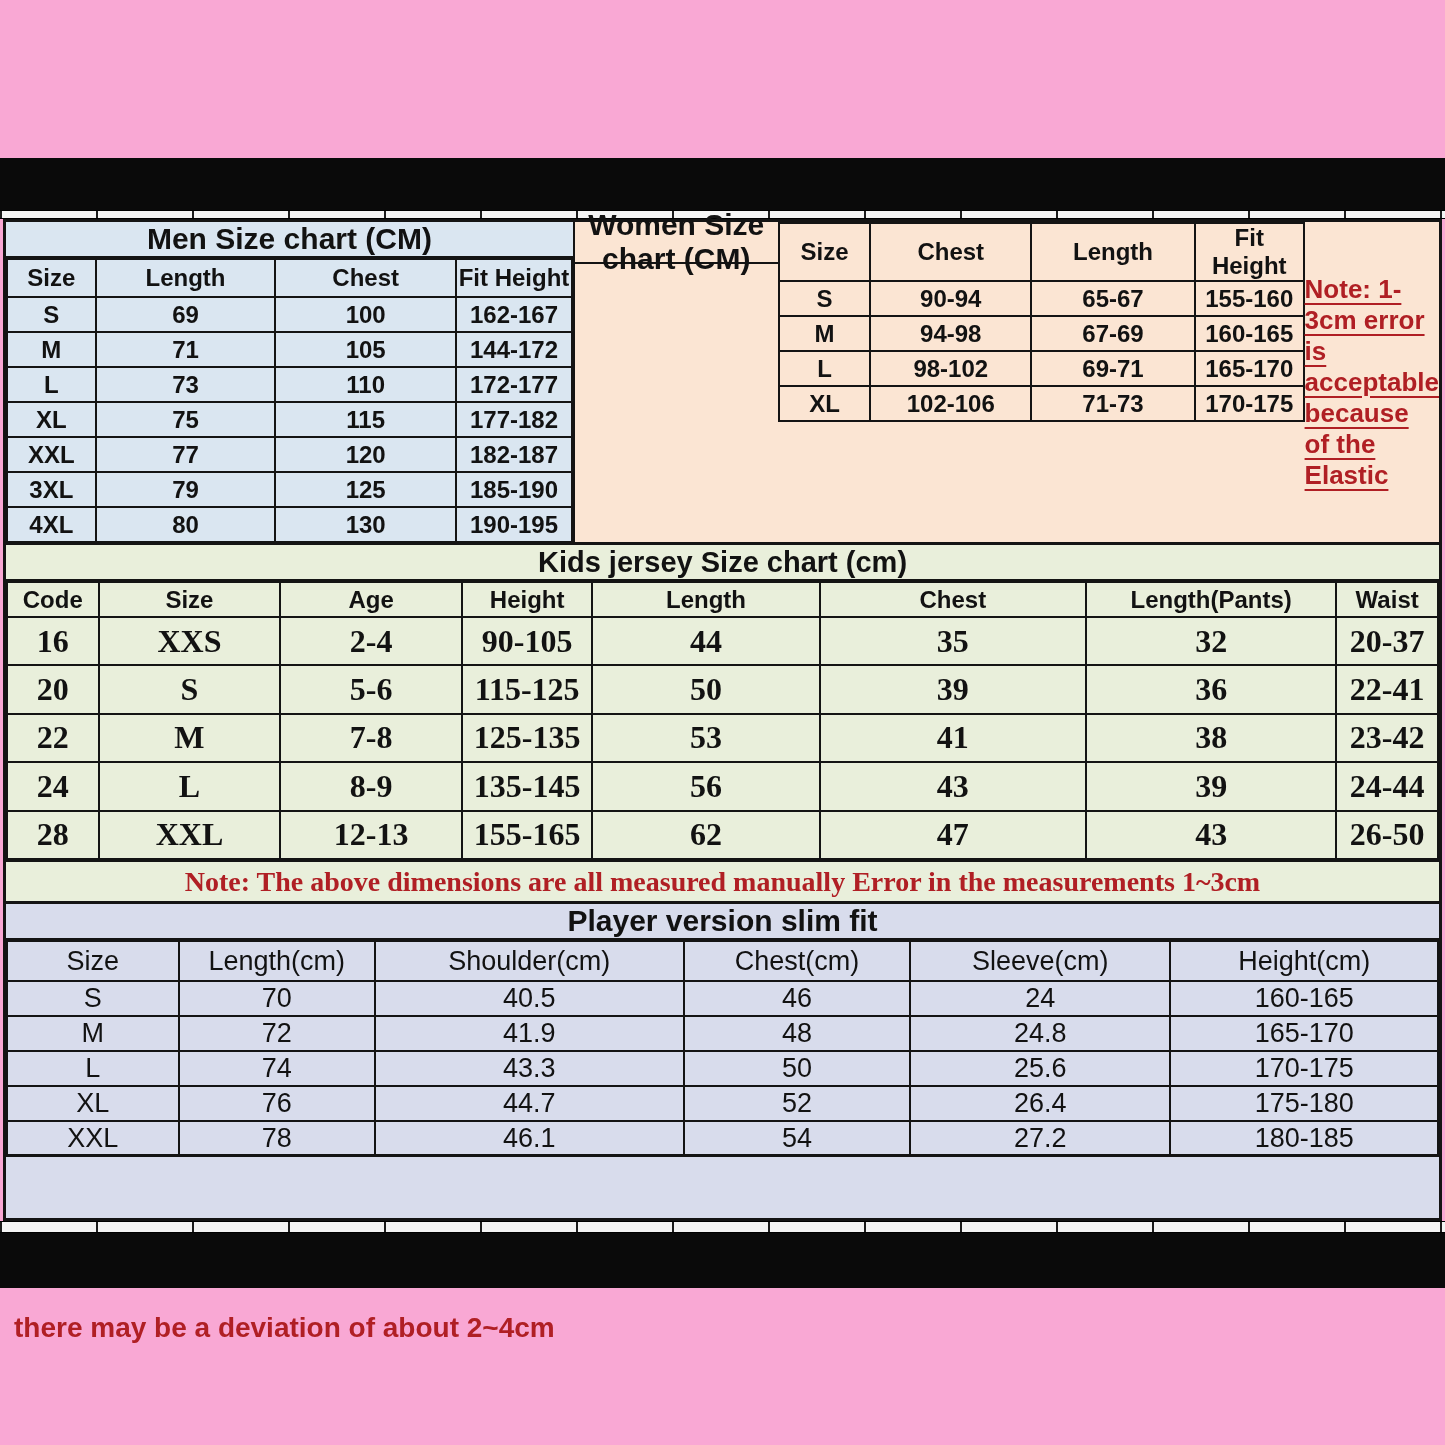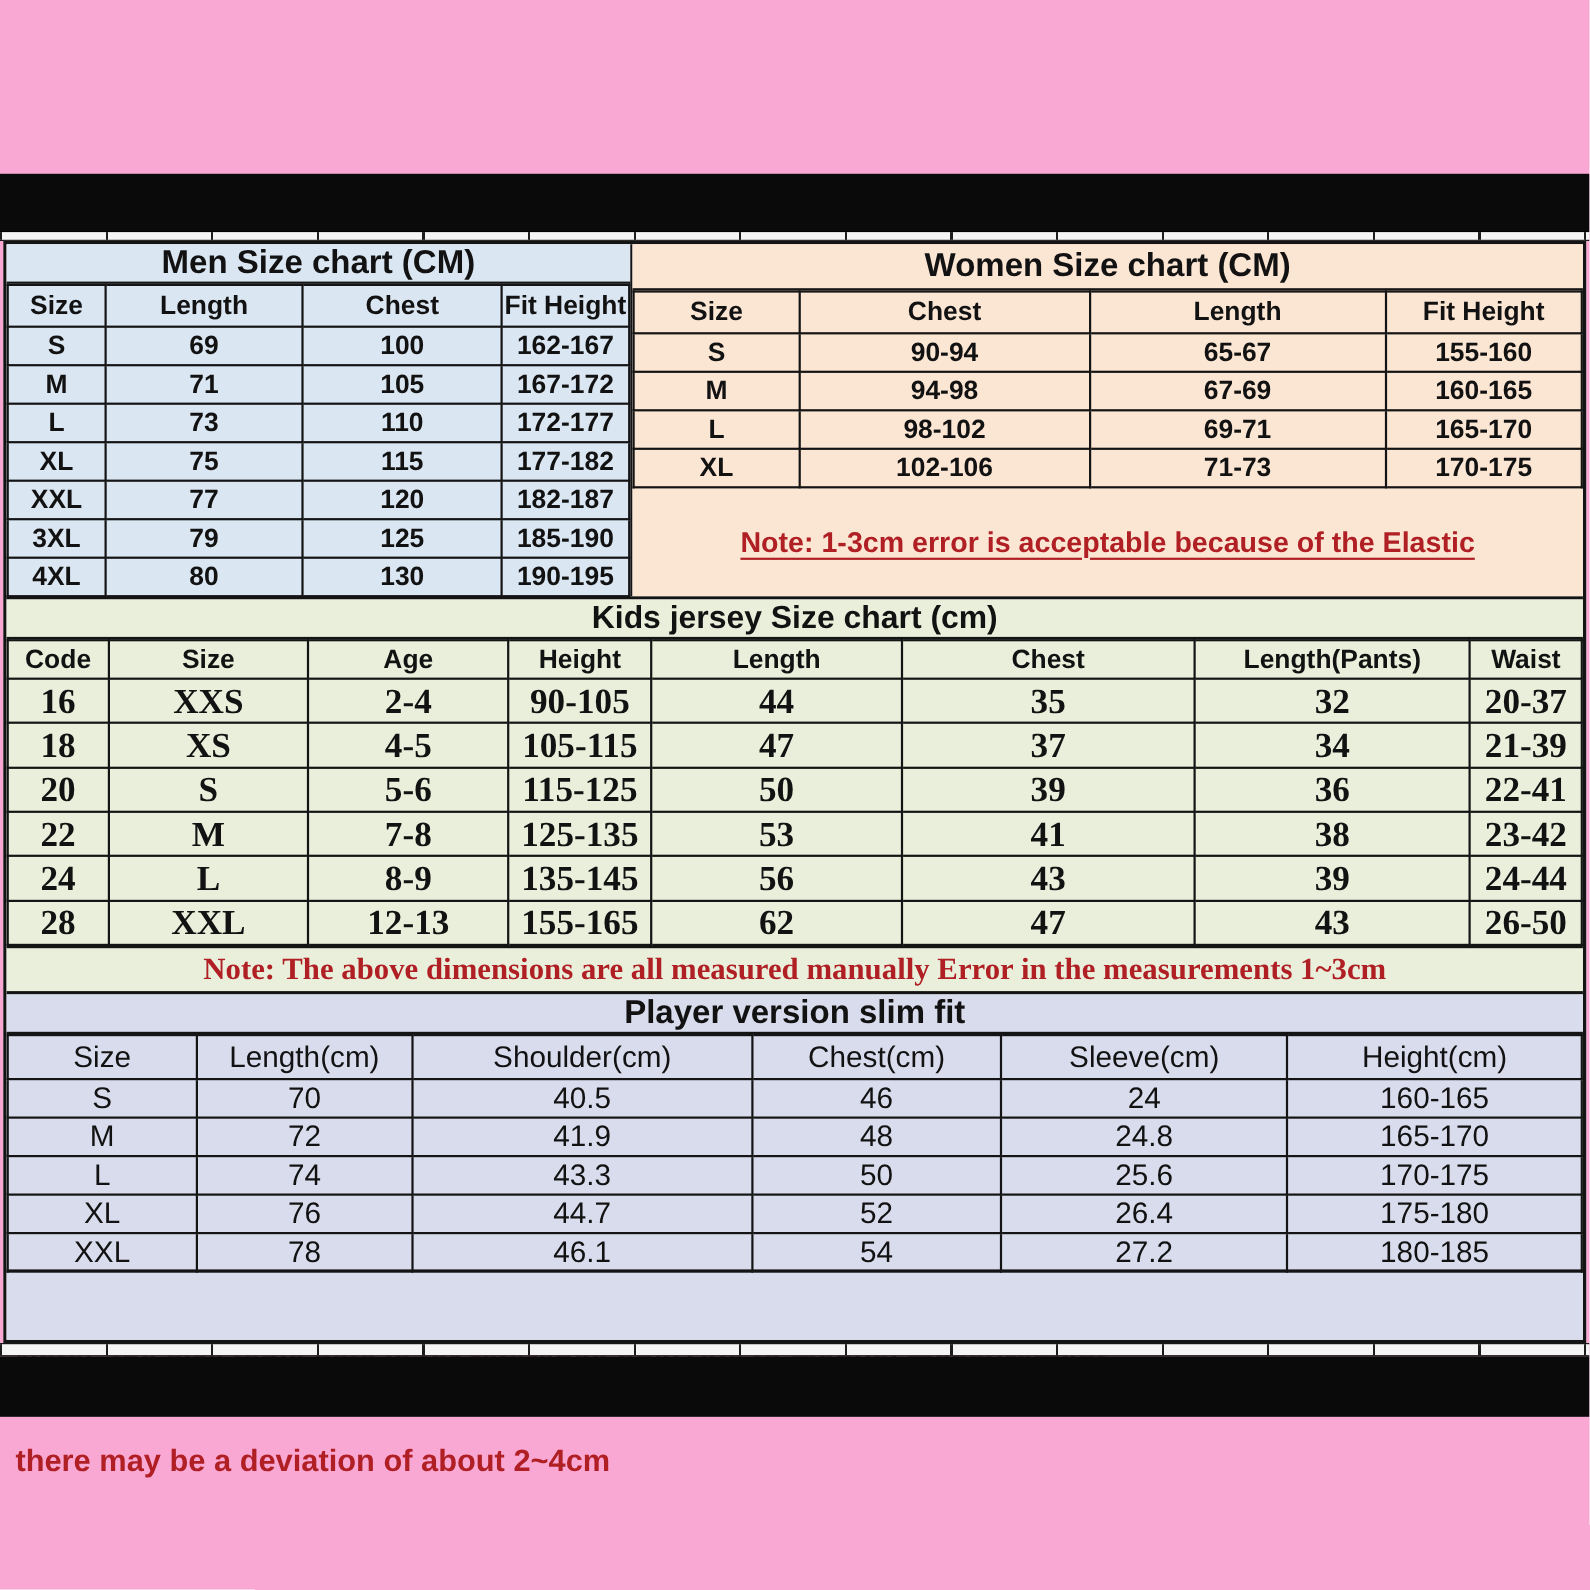--- a/index.html
+++ b/index.html
@@ -15,21 +15,21 @@
   .strip{position:absolute; left:0; width:100%; background:var(--strip);
          background-image:repeating-linear-gradient(90deg, #1c1c1c 0 2px, transparent 2px 96px);
          border-top:1px solid #000; border-bottom:1px solid #000;}
   .strip.top{top:210px; height:9px;}
   .strip.bottom{top:1221px; height:12px;}
   .main-box{position:absolute; top:219px; left:3px; width:1439px; height:1002px;
             border:3px solid var(--border); background:#fff;}
   
   .top-tables{display:flex; height:323px; border-bottom:3px solid var(--border);}
   .men-panel{width:39.7%; border-right:2px solid var(--border); background:var(--men-bg); display:flex; flex-direction:column;}
-  .women-panel{width:60.3%; background:var(--women-bg); display:flex; flex-direction:column;}
+  .women-panel{width:60.3%; background:var(--women-bg); display:flex; flex-direction:row;}
   .table-title{font-weight:700; font-size:30px; text-align:center; border-bottom:2px solid var(--border);
                display:flex; align-items:center; justify-content:center;}
   .men-panel .table-title,.women-panel .table-title{height:42px;}
   .grid{width:100%; border-collapse:collapse; table-layout:fixed;}
   .grid th,.grid td{border:2px solid var(--border); text-align:center; vertical-align:middle;
                     font-weight:700; font-size:24px; overflow:hidden;}
   .grid tr{height:35px;}
   .men-panel .grid{height:279px;} .men-panel thead tr{height:38px;}
   .women-panel .grid{height:177px;} .women-panel thead tr{height:38px;}
   .men-panel .grid th:nth-child(1){width:15.7%} .men-panel .grid th:nth-child(2){width:31.8%}
@@ -90,21 +90,21 @@
               <tr>
                 <td>S</td>
                 <td>69</td>
                 <td>100</td>
                 <td>162-167</td>
               </tr>
               <tr>
                 <td>M</td>
                 <td>71</td>
                 <td>105</td>
-                <td>167-172</td>
+                <td>144-172</td>
               </tr>
               <tr>
                 <td>L</td>
                 <td>73</td>
                 <td>110</td>
                 <td>172-177</td>
               </tr>
               <tr>
                 <td>XL</td>
                 <td>75</td>
@@ -194,30 +194,20 @@
               <td>16</td>
               <td>XXS</td>
               <td>2-4</td>
               <td>90-105</td>
               <td>44</td>
               <td>35</td>
               <td>32</td>
               <td>20-37</td>
             </tr>
             <tr>
-              <td>18</td>
-              <td>XS</td>
-              <td>4-5</td>
-              <td>105-115</td>
-              <td>47</td>
-              <td>37</td>
-              <td>34</td>
-              <td>21-39</td>
-            </tr>
-            <tr>
               <td>20</td>
               <td>S</td>
               <td>5-6</td>
               <td>115-125</td>
               <td>50</td>
               <td>39</td>
               <td>36</td>
               <td>22-41</td>
             </tr>
             <tr>

